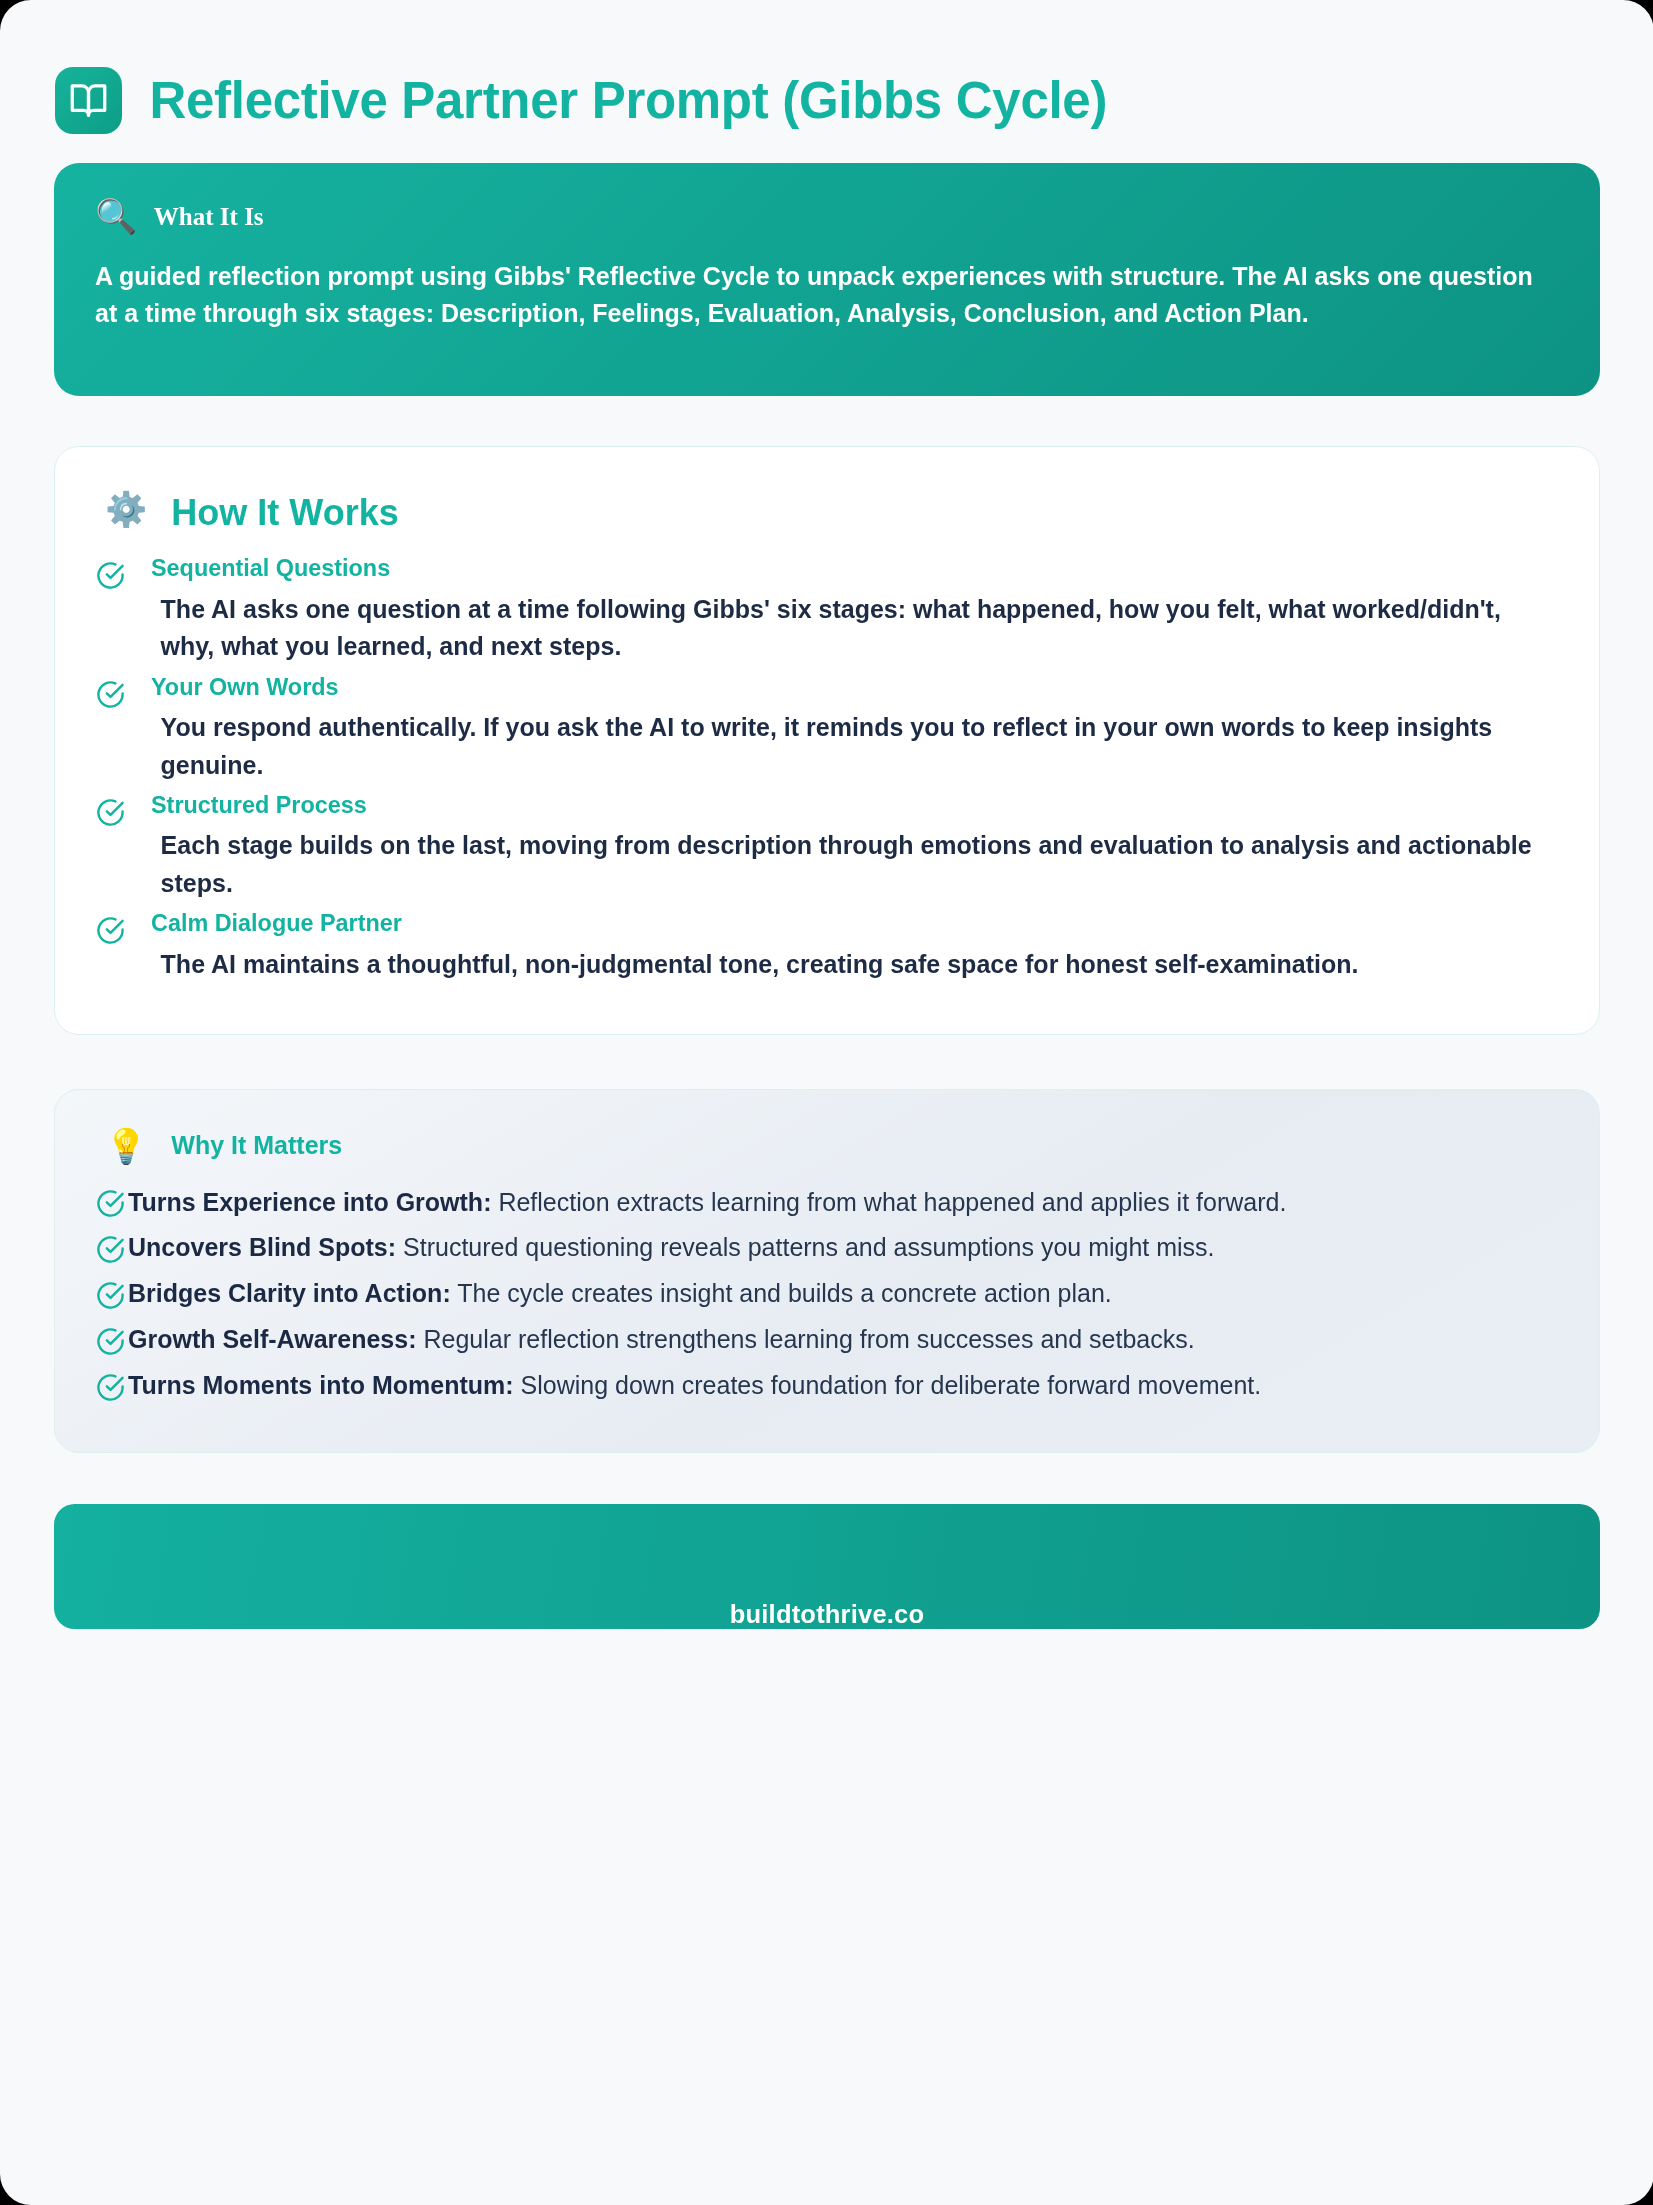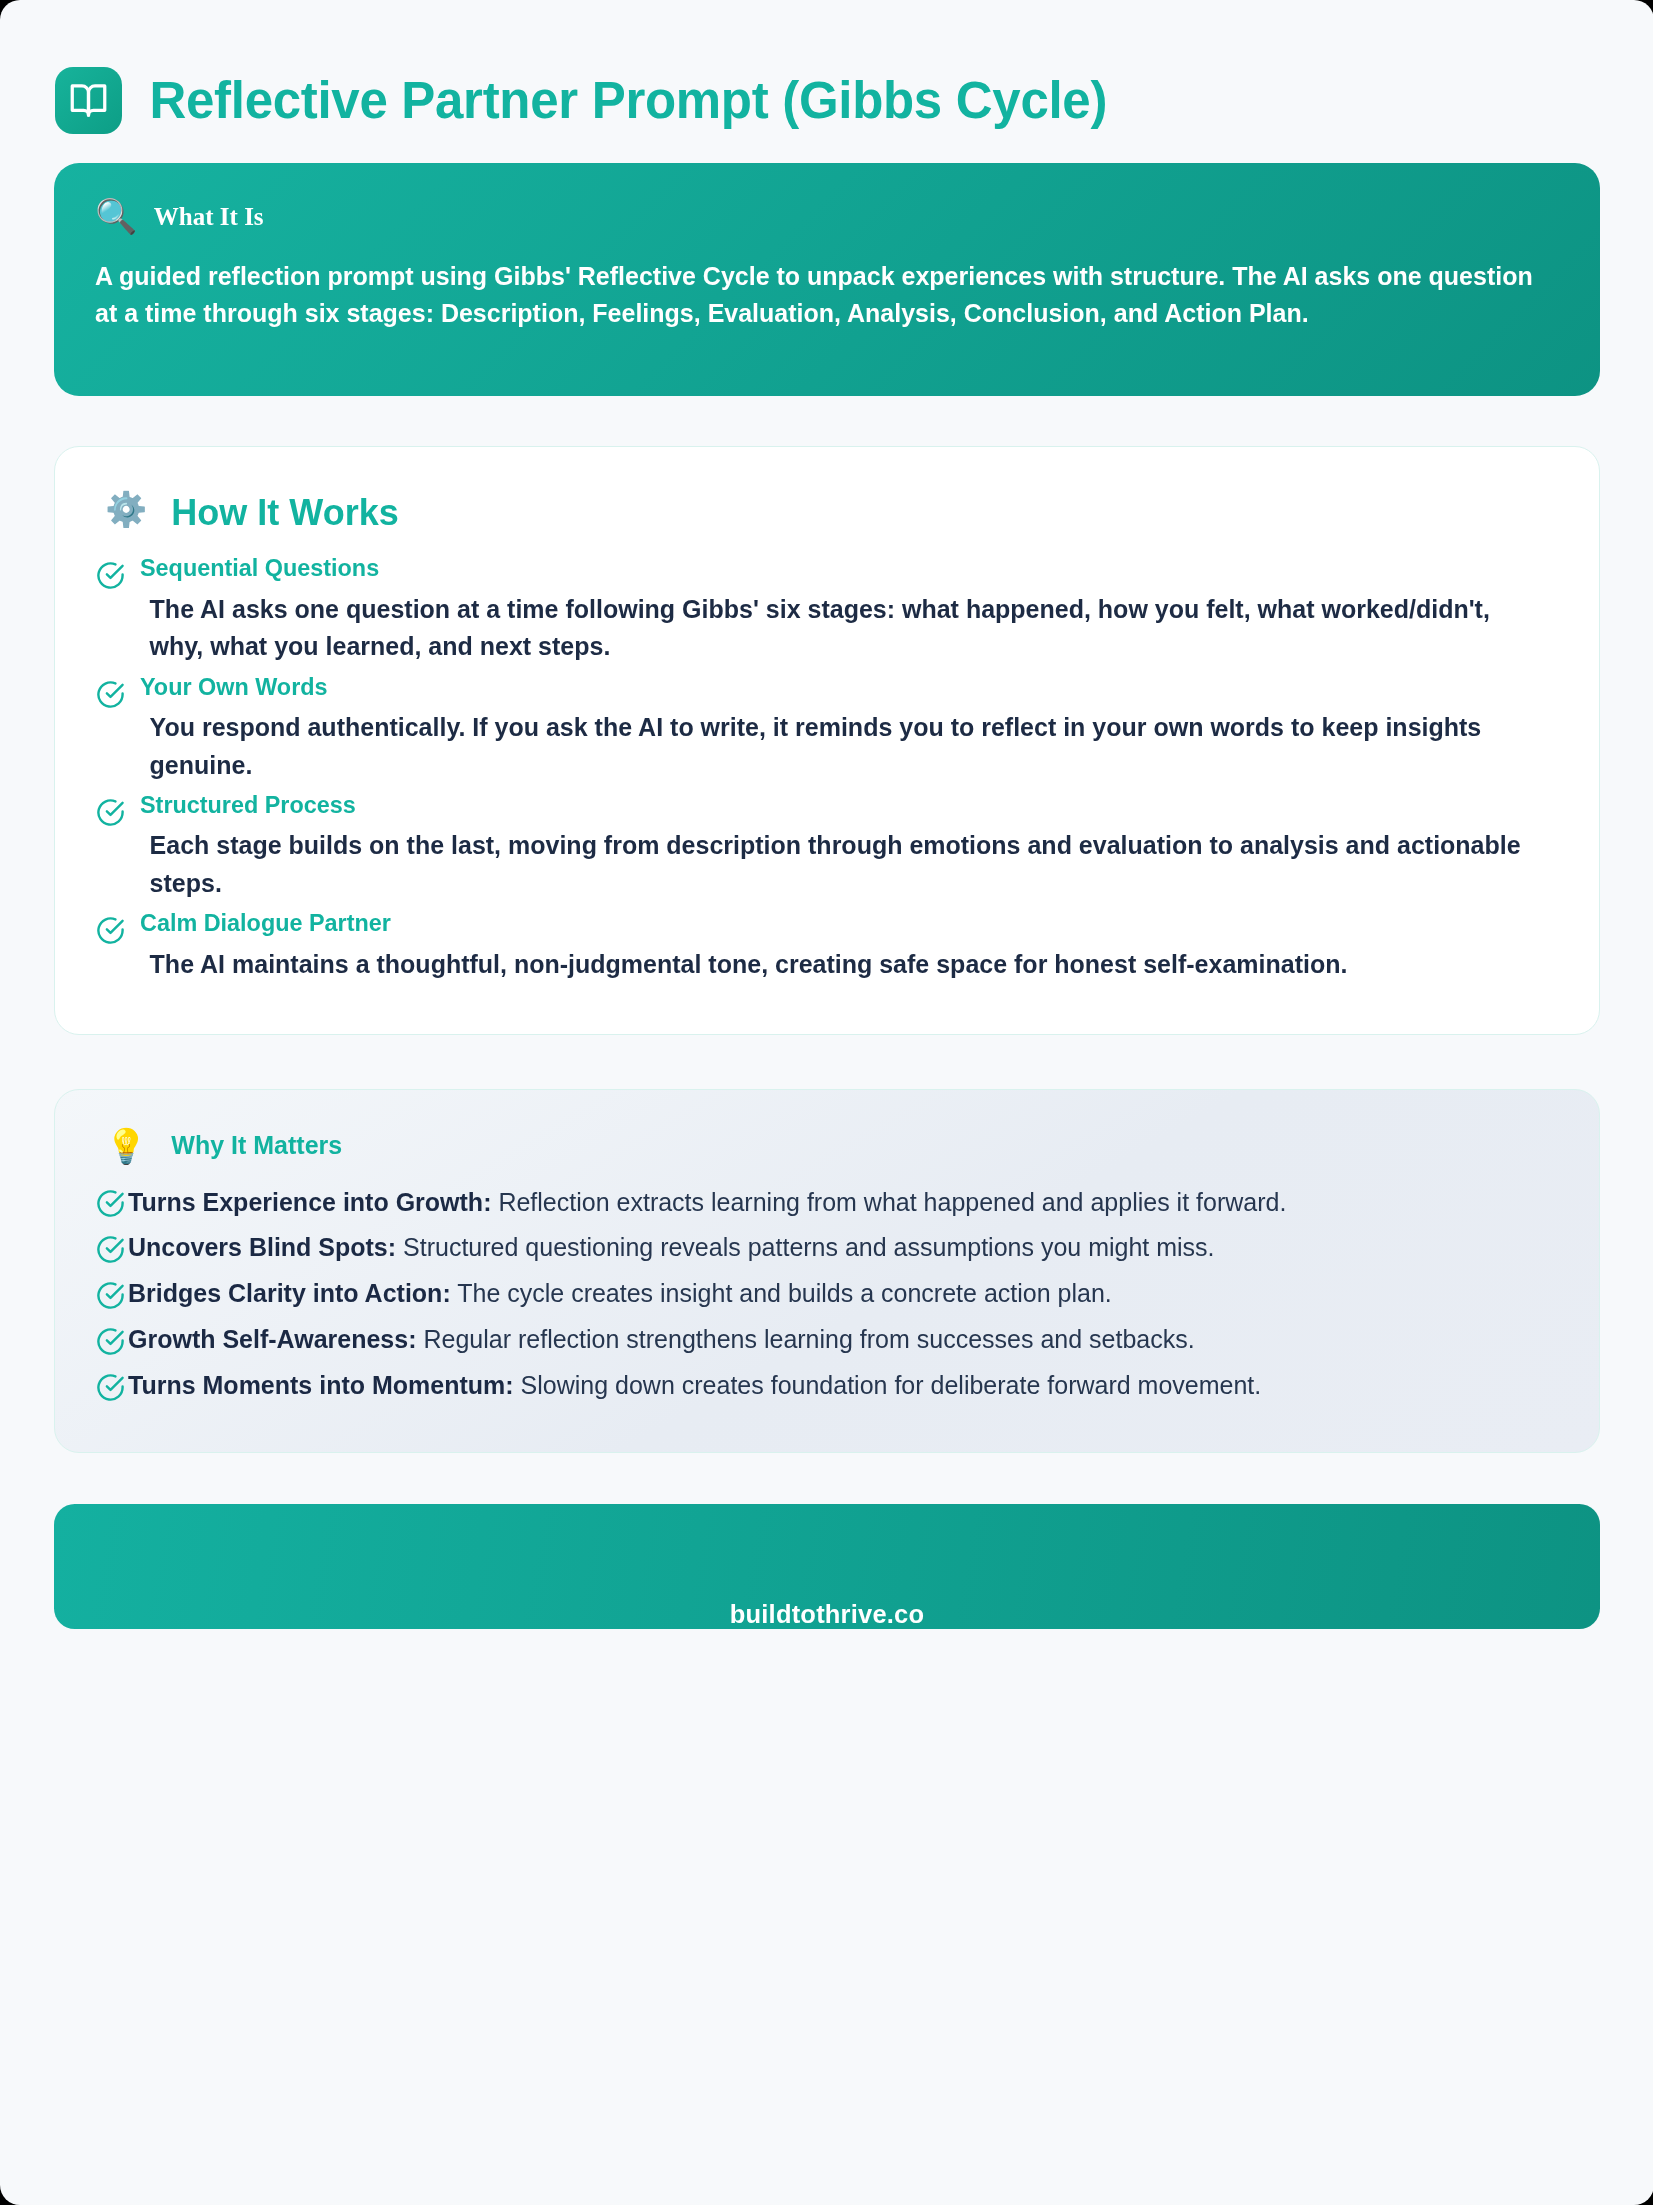--- a/index.html
+++ b/index.html
@@ -13,21 +13,21 @@
     font-family: "Liberation Sans", sans-serif;
     -webkit-font-smoothing: antialiased;
   }
 
   .page {
     position: relative;
     width: 1654px;
     height: 2205px;
     box-sizing: border-box;
     background: #f7f9fb;
-    border-radius: 20px;
+    border-radius: 31px;
     overflow: hidden;
   }
 
   .inner {
     position: absolute;
     left: 0; top: 0;
     width: 1654px;
     padding: 0;
   }
 
@@ -109,21 +109,21 @@
   .card-how .sec-head { margin-bottom: 23.4px; gap: 23.4px; padding-left: 9.6px;}
   .card-how .sec-title {
     font-size: 36px;
     font-weight: bold;
     color: #12b3a0;
     line-height: 1;
     margin-top: 9px;
   }
   .how-item {
     display: flex;
-    gap: 15px;
+    gap: 26px;
     margin-bottom: 6.9px;
   }
   .check {
     flex: 0 0 29px;
     width: 29px;
     height: 29px;
     margin-top: 6.9px;
   }
   .check svg { display:block; }
   .how-item-text { flex: 1 1 auto; min-width: 0; }

